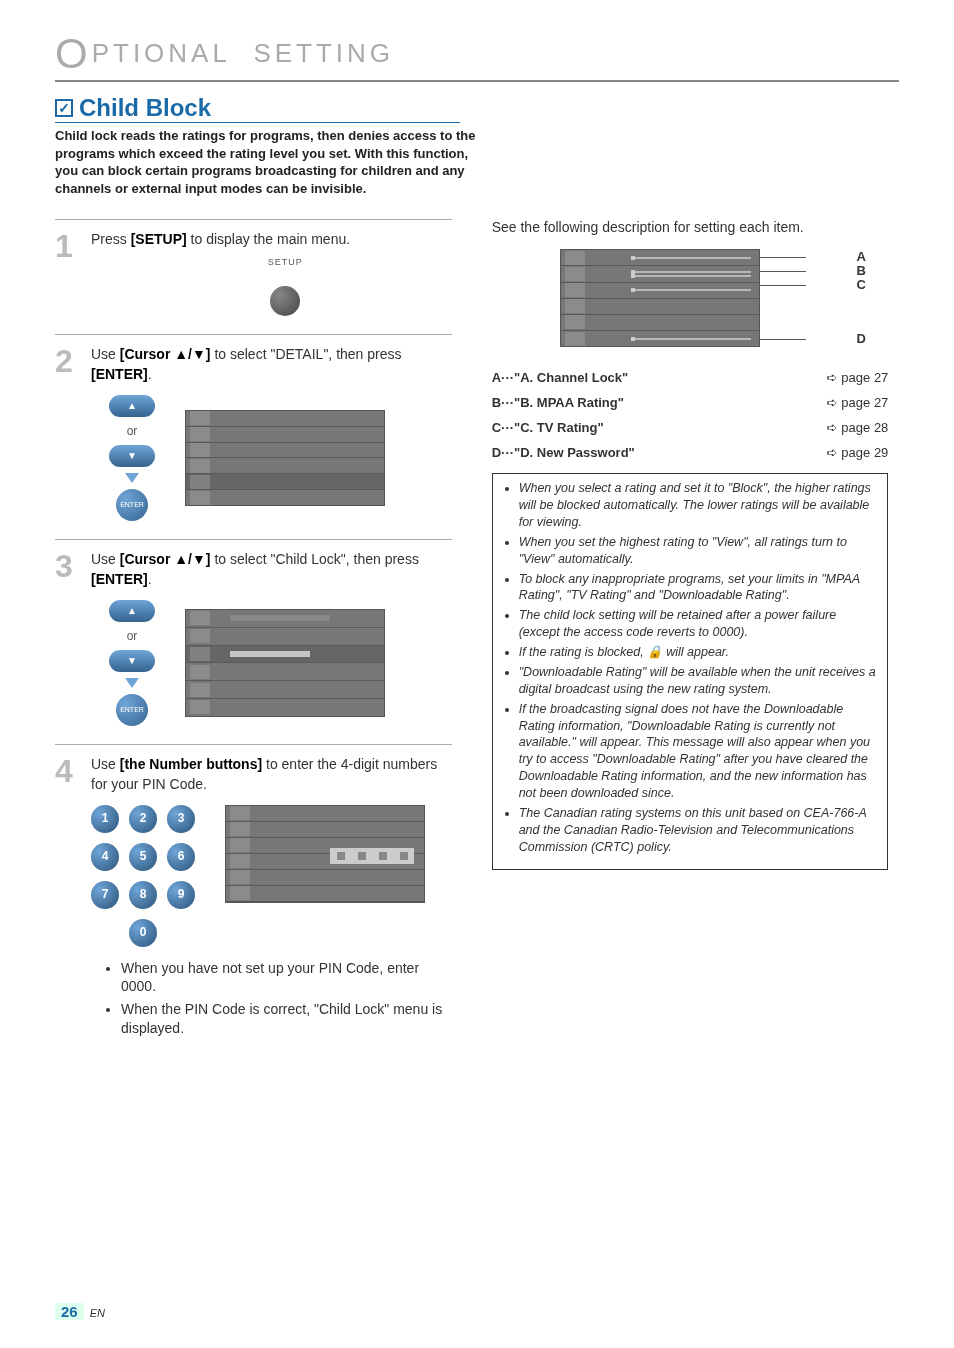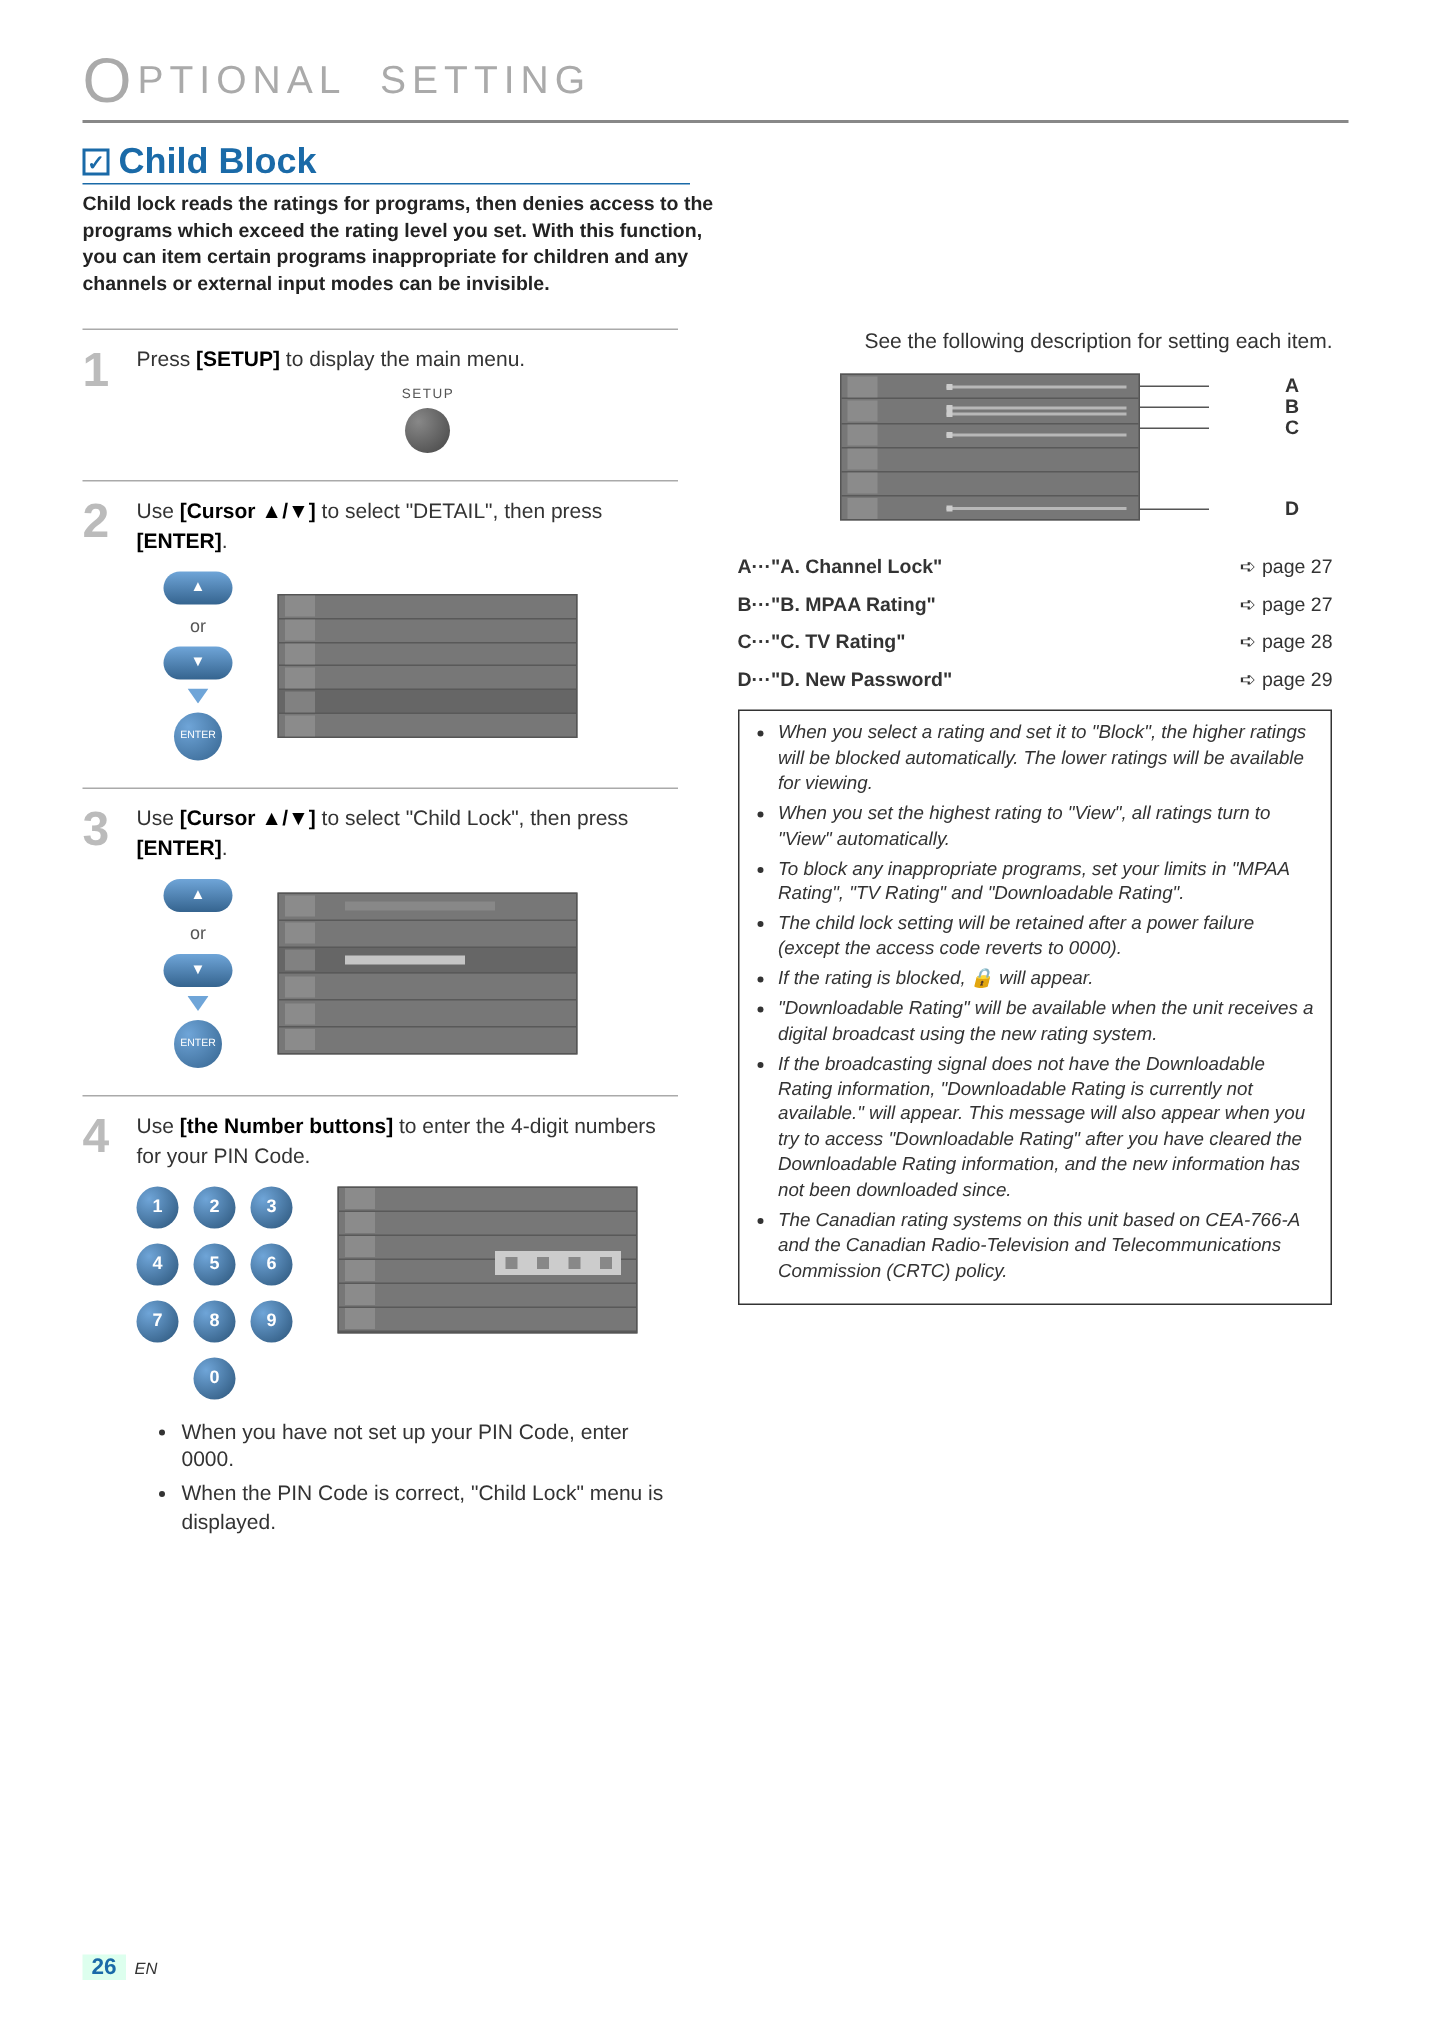--- a/index.html
+++ b/index.html
@@ -72,21 +72,21 @@
     color: #bbb;
     line-height: 1;
     width: 26px;
     flex-shrink: 0;
   }
   .step-body { flex: 1; font-size: 14px; line-height: 1.4; }
   .step-body strong { font-weight: 700; color: #000; }
   .illus-row { display: flex; align-items: center; gap: 30px; margin-top: 10px; }
   .btn-stack { display: flex; flex-direction: column; align-items: center; gap: 6px; margin-left: 18px; }
   .setup-btn {
-    display: flex; flex-direction: column; align-items: center; gap: 4px;
+    display: flex; flex-direction: column; align-items: center; gap: 18px;
     margin-left: 28px; margin-top: 6px;
   }
   .setup-label { font-size: 9px; letter-spacing: 1px; color: #555; }
   .circle-btn {
     width: 30px; height: 30px; border-radius: 50%;
     background: radial-gradient(circle at 30% 30%, #888, #444);
   }
   .nav-btn {
     width: 46px; height: 22px; border-radius: 12px;
     background: linear-gradient(#6fa5d8, #35648f);
@@ -118,21 +118,21 @@
   .keypad { display: grid; grid-template-columns: repeat(3, 28px); gap: 10px; justify-content: center;}
   .keypad .key {
     width: 28px; height: 28px; border-radius: 50%;
     background: radial-gradient(circle at 30% 30%, #6fa5d8, #2a5378);
     color: #fff; display: flex; align-items: center; justify-content: center;
     font-size: 12px; font-weight: 600;
   }
   .keypad .blank { background: none; }
   .sub-bullets { margin-top: 12px; padding-left: 18px; font-size: 14px; }
   .sub-bullets li { margin-bottom: 4px; list-style: disc; margin-left: 12px; line-height: 1.35;}
-  .right-intro { font-size: 14px; margin-bottom: 14px; text-align: right; }
+  .right-intro { font-size: 14px; margin-bottom: 14px; }
   .diagram-box {
     width: 200px; height: 98px; margin: 0 auto 16px;
     background: #777; border: 1px solid #555;
     position: relative;
     display: flex; flex-direction: column;
   }
   .diagram-box .menu-row { position: relative; }
   .callout-line { position: absolute; height: 1px; background: #555; }
   .callout-label { position: absolute; font-weight: 700; font-size: 13px; right: -46px; color:#333;}
   .item-table { width: 100%; font-size: 13px; }
@@ -170,21 +170,21 @@
     <div class="header-title">
       <span class="big-o">O</span><span>PTIONAL</span>&nbsp;&nbsp;<span>SETTING</span>
     </div>
   </div>
 
   <div class="section-title">
     <span class="check-icon">✓</span>
     <span>Child Block</span>
   </div>
 
-  <p class="intro">Child lock reads the ratings for programs, then denies access to the programs which exceed the rating level you set. With this function, you can item certain programs inappropriate for children and any channels or external input modes can be invisible.</p>
+  <p class="intro">Child lock reads the ratings for programs, then denies access to the programs which exceed the rating level you set. With this function, you can block certain programs broadcasting for children and any channels or external input modes can be invisible.</p>
 
   <div class="columns">
 
     <div class="col-left">
 
       <div class="step">
         <div class="step-num">1</div>
         <div class="step-body">
           <span>Press </span><strong>[SETUP]</strong><span> to display the main menu.</span>
           <div class="setup-btn">

